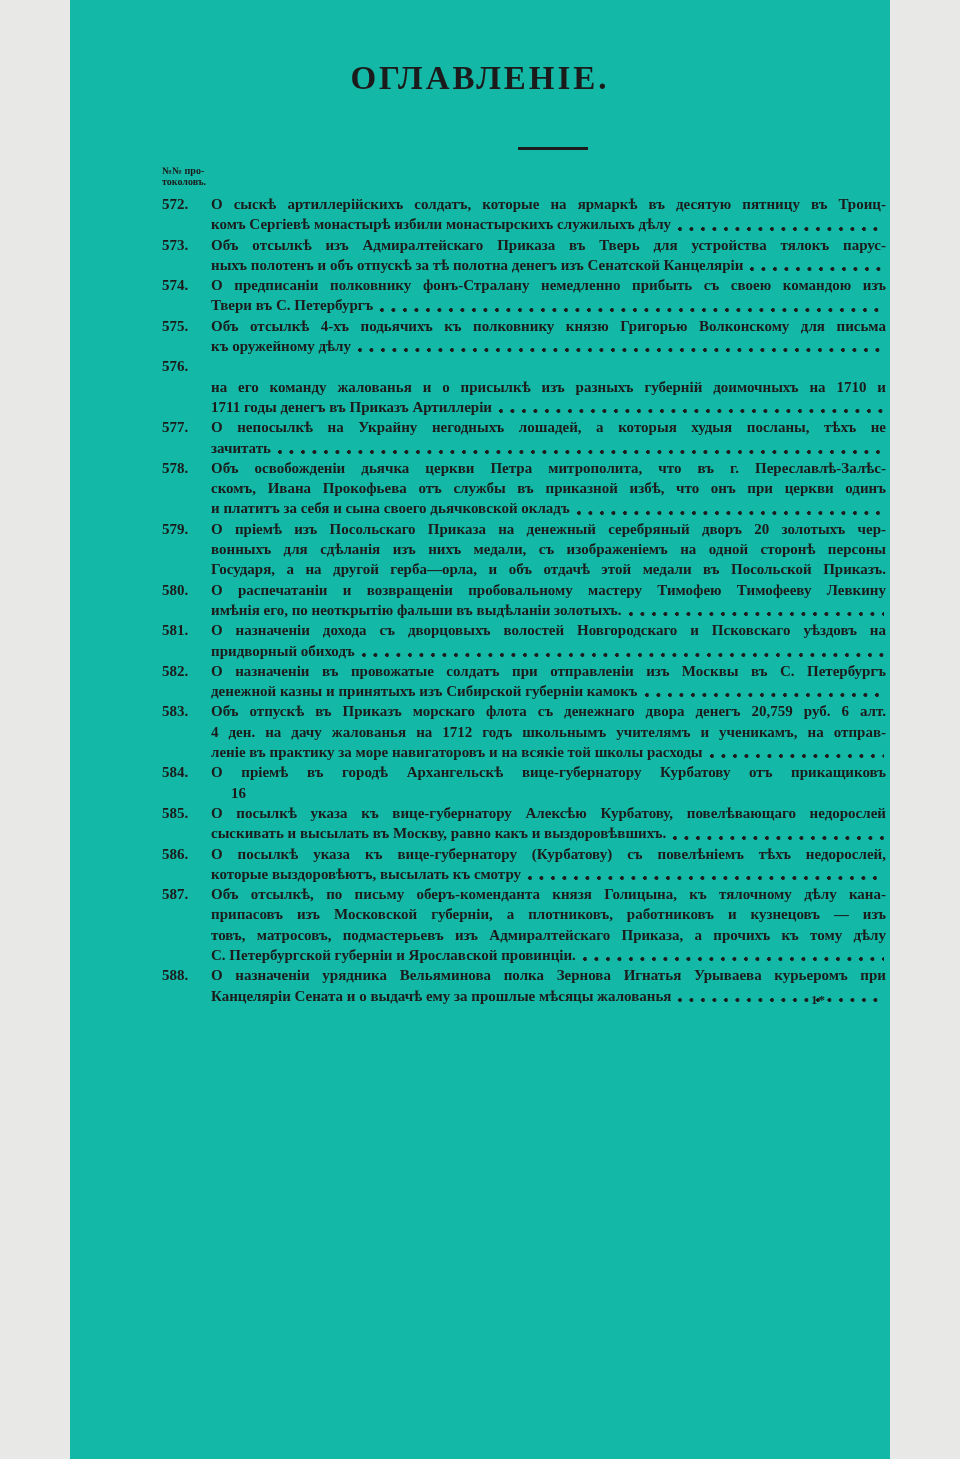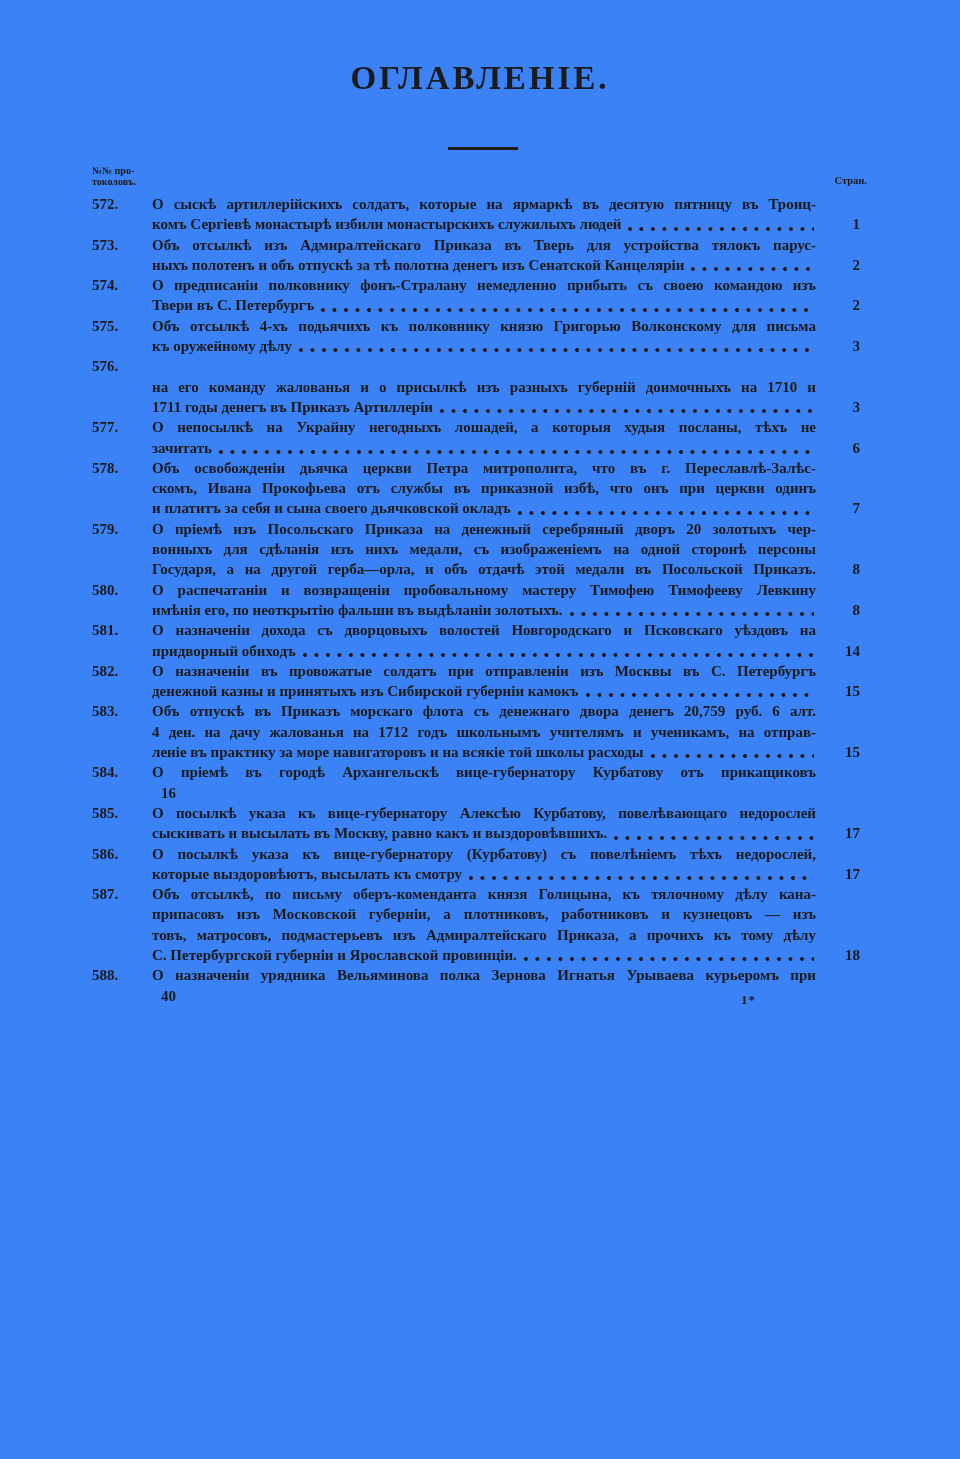--- a/index.html
+++ b/index.html
@@ -1,32 +1,32 @@
 <!DOCTYPE html>
 <html><head>
 <meta charset="utf-8">
 <style>
   html,body { margin:0; padding:0; background:#e8e8e6; }
   .sheet {
-    position:relative; width:960px; height:1459px; margin:0 auto;
-    background:#3b82f6; color:#1b1b1b; overflow:hidden;
+    position:relative; width:820px; height:1459px; margin:0 auto;
+    background:#14b8a6; color:#1b1b1b; overflow:hidden;
     font-family:"Liberation Serif", serif; font-weight:bold;
   }
   .title {
     position:absolute; top:60px; left:0; width:100%;
     text-align:center; font-size:33px; letter-spacing:3px; font-weight:bold;
   }
   .rule { position:absolute; top:147px; left:448px; width:70px; height:3px; background:#1c1c1c; }
   .colheads { position:absolute; top:165px; left:92px; width:775px; display:flex; justify-content:space-between; align-items:flex-end; }
   .colhead-left { font-size:10px; line-height:11px; text-align:left; }
   .colhead-right { font-size:10.5px; padding-bottom:1px; }
   .entries { position:absolute; top:194px; left:92px; width:768px; font-size:15px; line-height:20.3px; }
   .row { display:flex; }
   .num { width:40px; text-align:left; flex:0 0 auto; }
-  .txt { flex:1 1 auto; margin-left:20px; min-width:0; }
+  .txt { flex:1 1 auto; margin-left:9px; min-width:0; }
   .txt.fill { text-align:justify; text-align-last:justify; }
   .txt.leader { display:flex; }
   .txt.leader .frag { white-space:nowrap; }
   .dots {
     flex:1 1 auto; min-width:10px; align-self:flex-end;
     height:6px; margin:0 2px 3px 5px;
     background-image:radial-gradient(circle at 4px 3px, #1c1c1c 1.7px, transparent 2.2px);
     background-size:11.5px 6px; background-repeat:repeat-x;
   }
   .pg { width:44px; text-align:right; flex:0 0 auto; }
@@ -47,21 +47,21 @@
   </div>
   <div class="entries">
       <div class="row">
         <div class="num">572.</div>
         <div class="txt fill">О сыскѣ артиллерійскихъ солдатъ, которые на ярмаркѣ въ десятую пятницу въ Троиц-</div>
         <div class="pg"></div>
       </div>
       <div class="row">
         <div class="num"></div>
         <div class="txt leader">
-          <span class="frag">комъ Сергіевѣ монастырѣ избили монастырскихъ служилыхъ людей</span>
+          <span class="frag">комъ Сергіевѣ монастырѣ избили монастырскихъ служилыхъ дѣлу</span>
           <div class="dots"></div>
         </div>
         <div class="pg">1</div>
       </div>
       <div class="row">
         <div class="num">573.</div>
         <div class="txt fill">Объ отсылкѣ изъ Адмиралтейскаго Приказа въ Тверь для устройства тялокъ парус-</div>
         <div class="pg"></div>
       </div>
       <div class="row">
@@ -276,17 +276,21 @@
         </div>
         <div class="pg">18</div>
       </div>
       <div class="row">
         <div class="num">588.</div>
         <div class="txt fill">О назначеніи урядника Вельяминова полка Зернова Игнатья Урываева курьеромъ при</div>
         <div class="pg"></div>
       </div>
       <div class="row">
         <div class="num"></div>
+        <div class="txt leader">
+          <span class="frag">Канцеляріи Сената и о выдачѣ ему за прошлые мѣсяцы жалованья</span>
+          <div class="dots"></div>
+        </div>
         <div class="pg">40</div>
       </div>
     </div>
   <div class="sig">1*</div>
 </div>
 
 </body></html>

